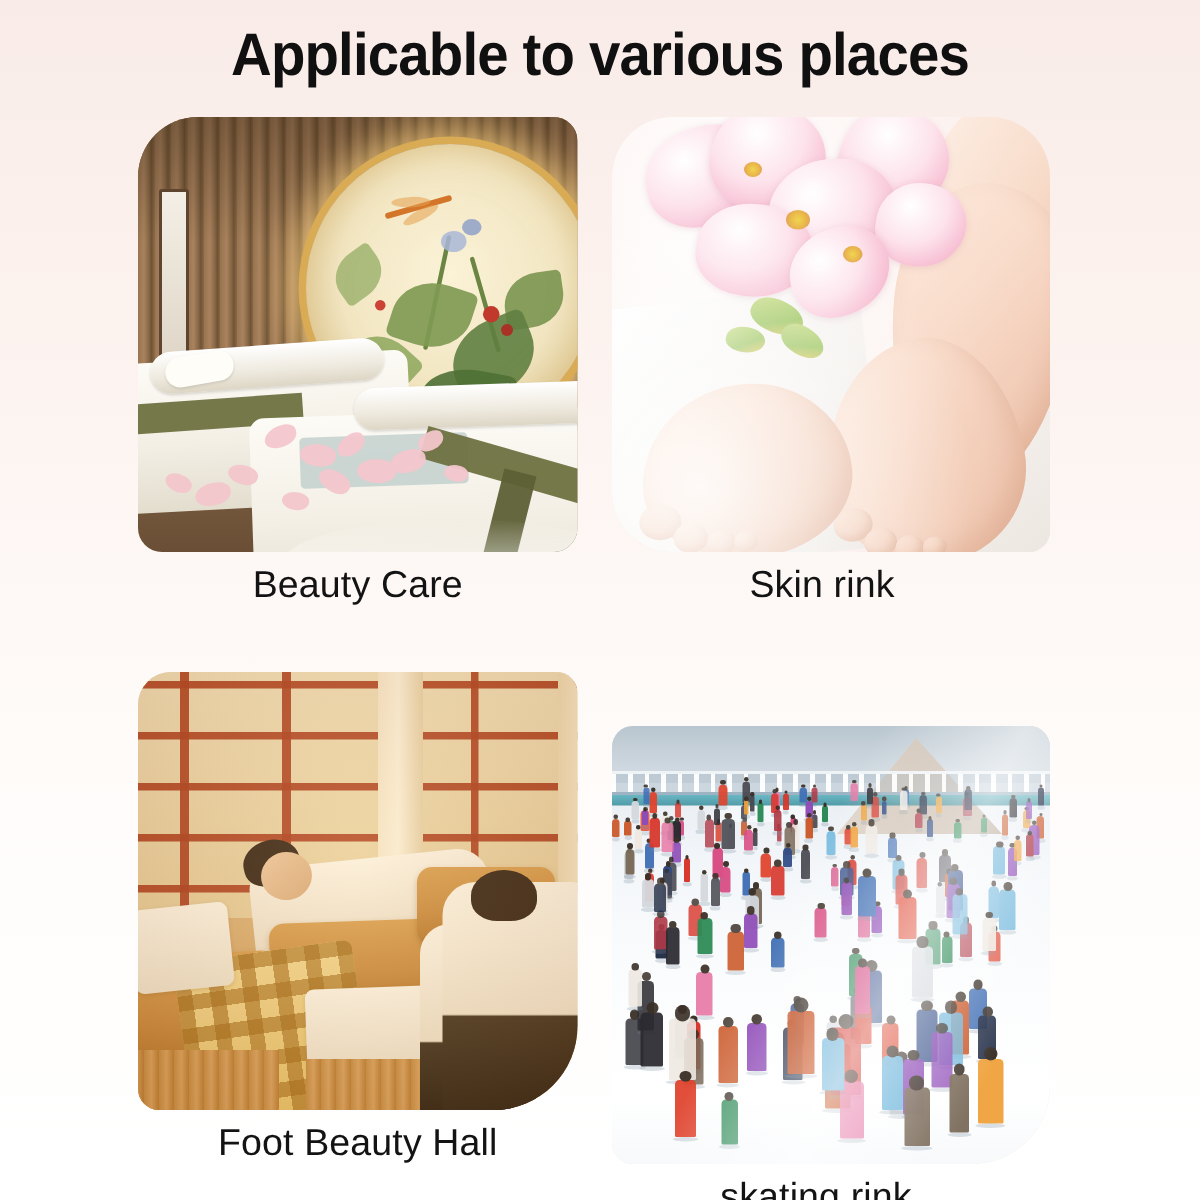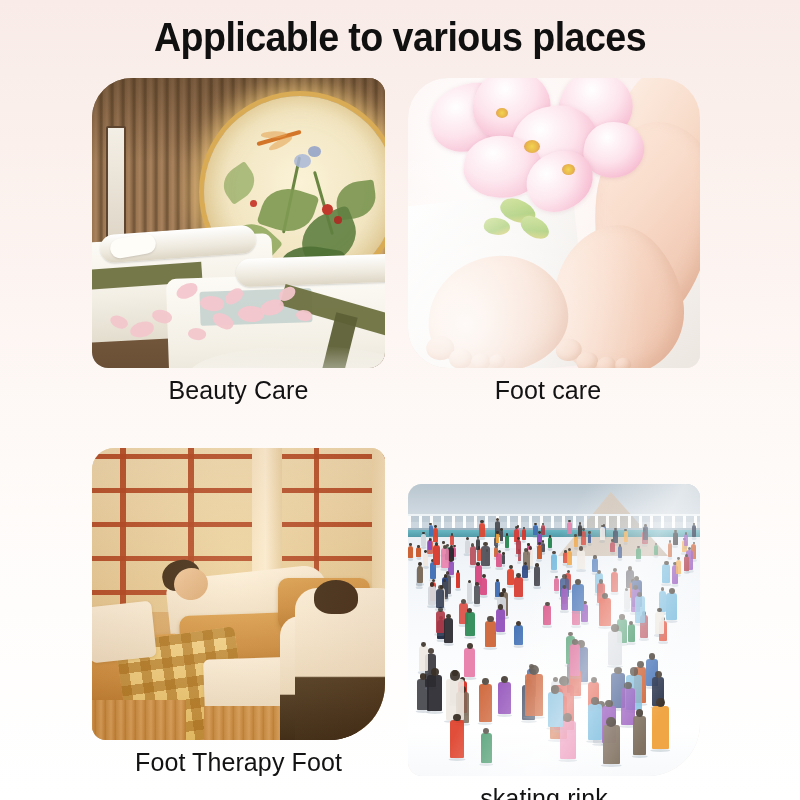--- a/index.html
+++ b/index.html
@@ -462,21 +462,21 @@
       <div class="orchid or6"></div>
       <div class="orchid-core oc3"></div>
       <div class="orchid-core oc1"></div>
       <div class="orchid-core oc2"></div>
       <div class="bud bd3"></div>
       <div class="bud bd1"></div>
       <div class="bud bd2"></div>
 
       <div class="skin-glow"></div>
     </div>
-    <div class="caption">Foot care</div>
+    <div class="caption">Skin rink</div>
   </div>
 
   <div class="cell cell-2">
     <div class="photo photo-2">
       <div class="hall-bg"></div>
       <div class="hall-wall"></div>
 
       <div class="rail" style="left:0;top:6px;width:100%;height:5px;"></div>
       <div class="rail" style="left:0;top:40px;width:100%;height:5px;"></div>
       <div class="rail" style="left:0;top:74px;width:100%;height:5px;"></div>
@@ -507,21 +507,21 @@
       <div class="chair-skirt" style="left:-16px;top:252px;width:110px;height:46px;"></div>
       <div class="chair-skirt" style="left:204px;top:200px;width:72px;height:38px;"></div>
 
       <div class="therapist-2"></div>
       <div class="hair" style="left:204px;top:160px;width:32px;height:24px;"></div>
       <div class="therapist"></div>
       <div class="hair" style="left:222px;top:132px;width:44px;height:34px;"></div>
 
       <div class="hall-warm"></div>
     </div>
-    <div class="caption">Foot Therapy Foot</div>
+    <div class="caption">Foot Beauty Hall</div>
   </div>
 
   <div class="cell cell-3">
     <div class="photo photo-3">
       <div class="rink-bg"></div>
       <div class="rink-back-wall"></div>
       <div class="rink-tent"></div>
       <div class="rink-snow"></div>
       <div class="rink-fence"></div>
       <div class="rink-teal"></div>

